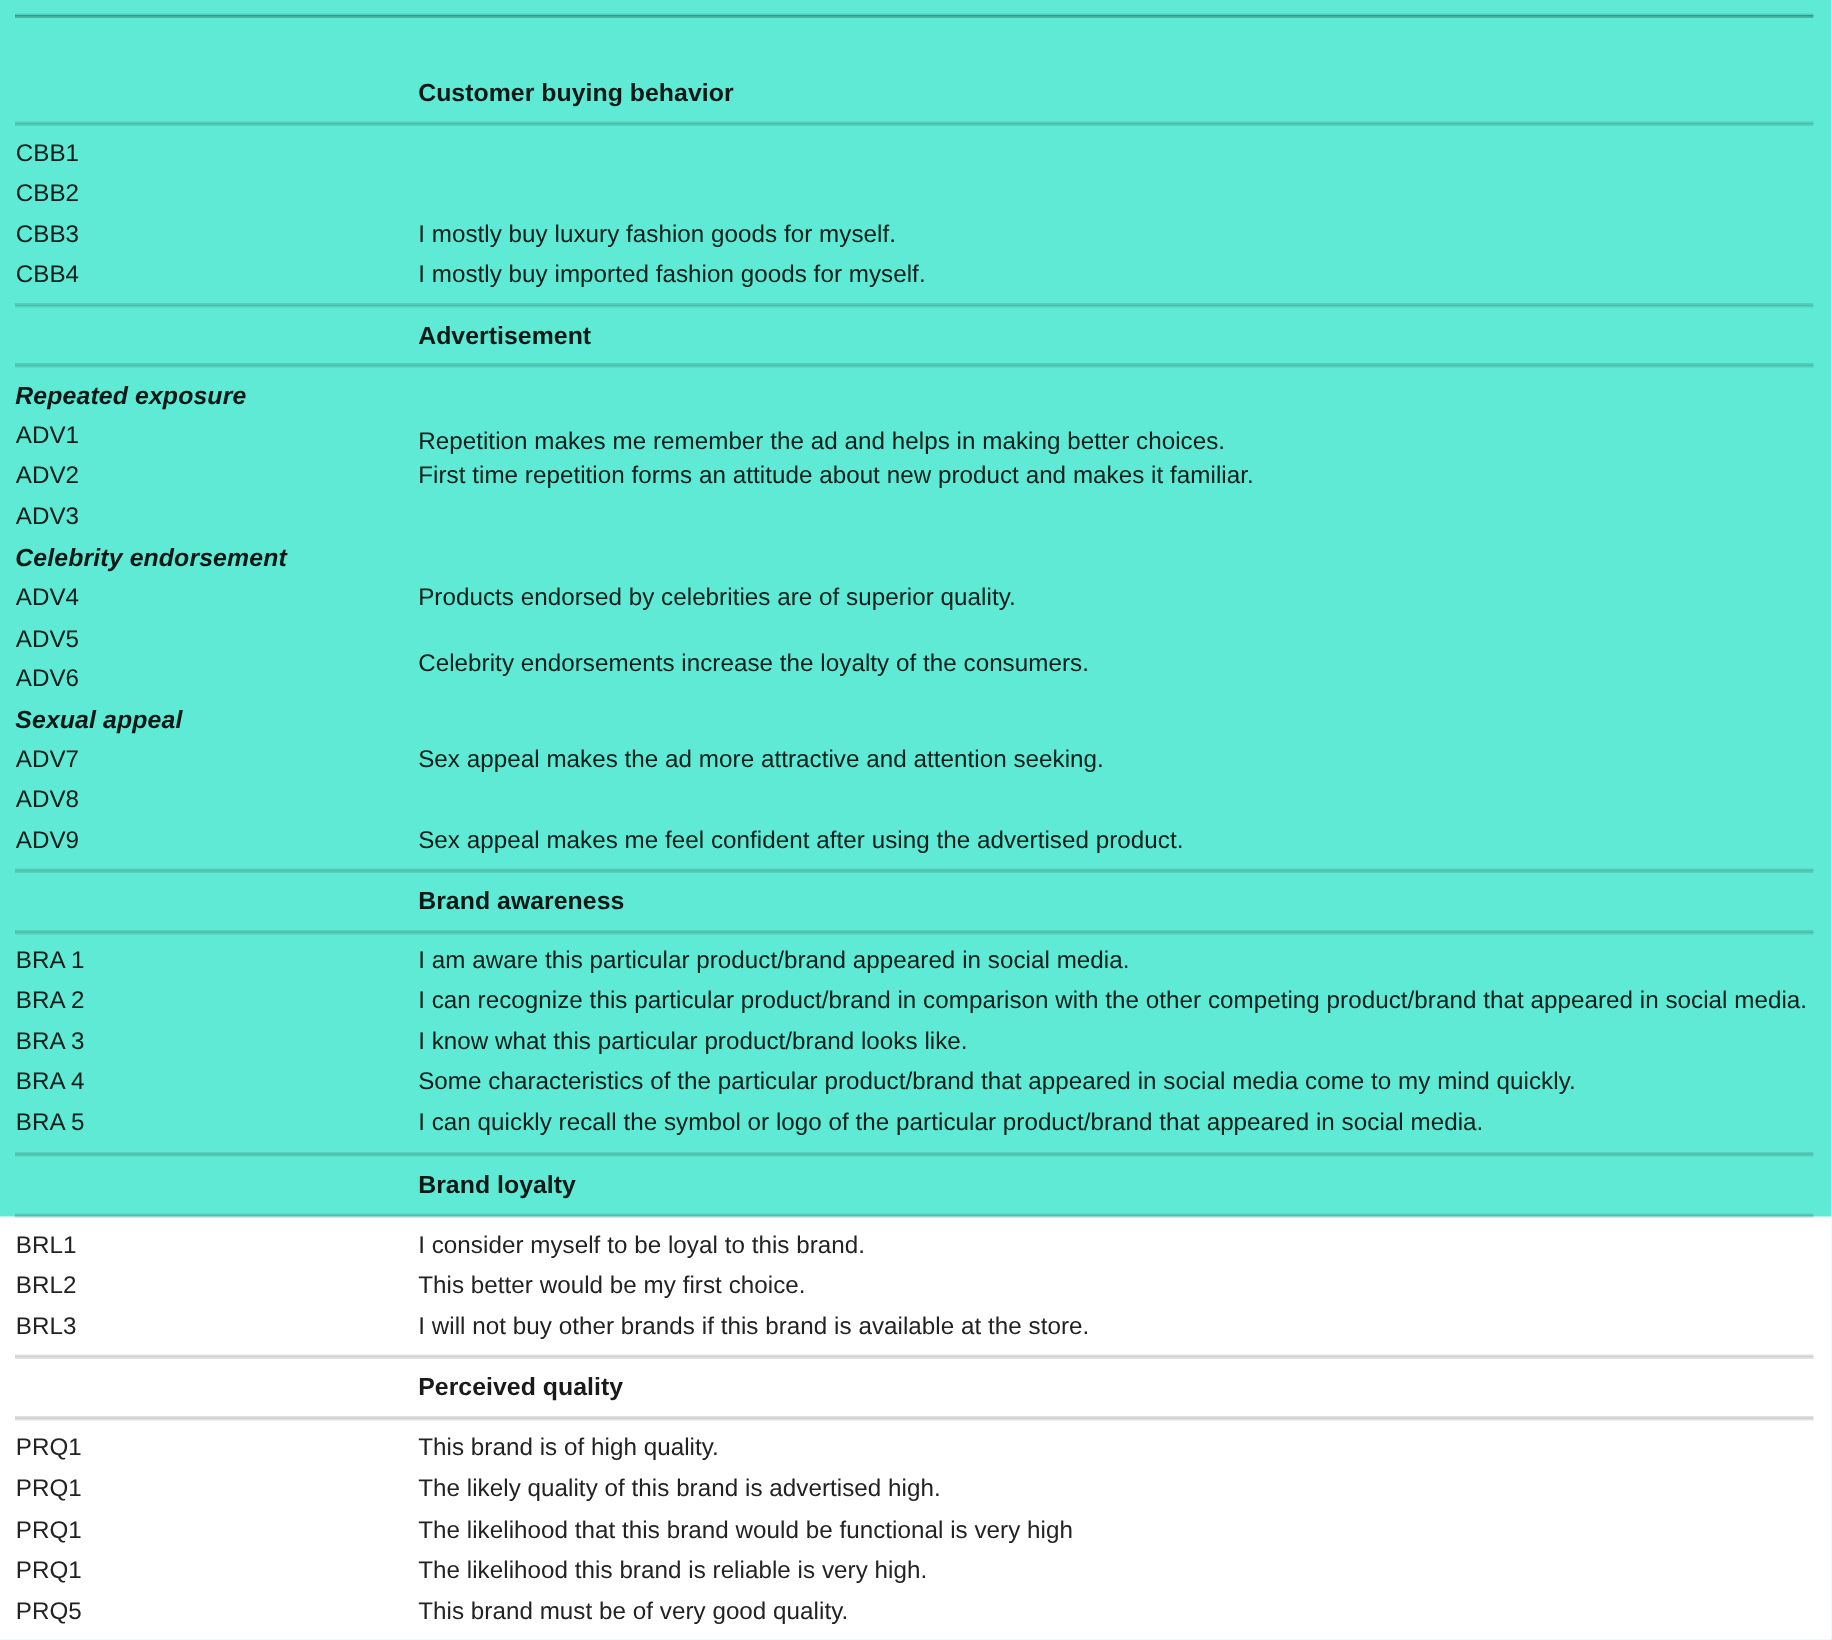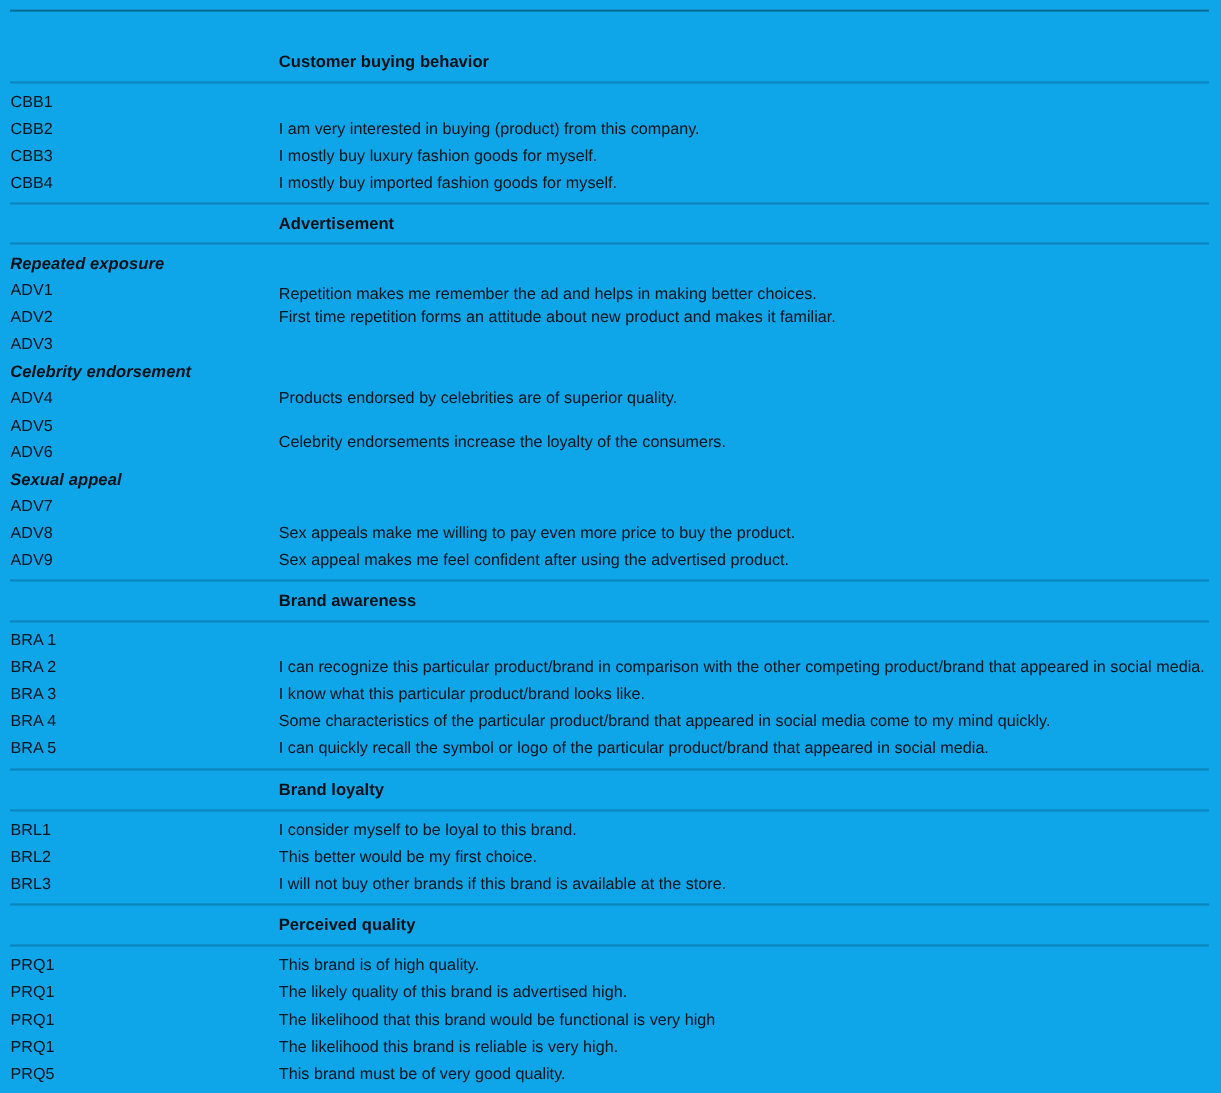--- a/index.html
+++ b/index.html
@@ -13,22 +13,22 @@
   }
   body {
     font-family: "Liberation Sans", sans-serif;
     color: #222222;
     -webkit-font-smoothing: antialiased;
     text-rendering: geometricPrecision;
   }
   #sheet {
     position: relative;
     width: 1221px;
-    height: 1093px;
-    background: #0ea5e9;
+    height: 811px;
+    background: #5eead4;
   }
   .rule {
     position: absolute;
     left: 10px;
     width: 1199px;
     height: 3px;
     margin-top: -1px;
     background-image: linear-gradient(to bottom,
       rgba(0,0,0,0.12) 0%, rgba(0,0,0,0.12) 33.33%,
       rgba(0,0,0,0.19) 33.34%, rgba(0,0,0,0.19) 66.66%,
@@ -75,21 +75,20 @@
 <body>
 
 <div id="sheet">
 
   <div class="rule strong" style="top:10px"></div>
 
   <div class="cell head" style="top:56.8px">Customer buying behavior</div>
   <div class="rule" style="top:82px"></div>
   <div class="cell code" style="top:95.7px">CBB1</div>
   <div class="cell code" style="top:122.9px">CBB2</div>
-  <div class="cell item" style="top:122.9px">I am very interested in buying (product) from this company.</div>
   <div class="cell code" style="top:150.1px">CBB3</div>
   <div class="cell item" style="top:150.1px">I mostly buy luxury fashion goods for myself.</div>
   <div class="cell code" style="top:177.3px">CBB4</div>
   <div class="cell item" style="top:177.3px">I mostly buy imported fashion goods for myself.</div>
 
   <div class="rule" style="top:203px"></div>
   <div class="cell head" style="top:219.1px">Advertisement</div>
   <div class="rule" style="top:243px"></div>
 
   <div class="cell sub" style="top:258.3px">Repeated exposure</div>
@@ -101,29 +100,30 @@
 
   <div class="cell sub" style="top:366.2px">Celebrity endorsement</div>
   <div class="cell code" style="top:392.2px">ADV4</div>
   <div class="cell item" style="top:392.2px">Products endorsed by celebrities are of superior quality.</div>
   <div class="cell code" style="top:420.2px">ADV5</div>
   <div class="cell item" style="top:436px">Celebrity endorsements increase the loyalty of the consumers.</div>
   <div class="cell code" style="top:446.2px">ADV6</div>
 
   <div class="cell sub" style="top:475.1px">Sexual appeal</div>
   <div class="cell code" style="top:500.1px">ADV7</div>
+  <div class="cell item" style="top:500.1px">Sex appeal makes the ad more attractive and attention seeking.</div>
   <div class="cell code" style="top:527.1px">ADV8</div>
-  <div class="cell item" style="top:527.1px">Sex appeals make me willing to pay even more price to buy the product.</div>
   <div class="cell code" style="top:554.1px">ADV9</div>
   <div class="cell item" style="top:554.1px">Sex appeal makes me feel confident after using the advertised product.</div>
 
   <div class="rule" style="top:580px"></div>
   <div class="cell head" style="top:595.9px">Brand awareness</div>
   <div class="rule" style="top:621px"></div>
   <div class="cell code" style="top:633.9px">BRA 1</div>
+  <div class="cell item" style="top:633.9px">I am aware this particular product/brand appeared in social media.</div>
   <div class="cell code" style="top:661px">BRA 2</div>
   <div class="cell item" style="top:661px">I can recognize this particular product/brand in comparison with the other competing product/brand that appeared in social media.</div>
   <div class="cell code" style="top:688.2px">BRA 3</div>
   <div class="cell item" style="top:688.2px">I know what this particular product/brand looks like.</div>
   <div class="cell code" style="top:715.3px">BRA 4</div>
   <div class="cell item" style="top:715.3px">Some characteristics of the particular product/brand that appeared in social media come to my mind quickly.</div>
   <div class="cell code" style="top:742.5px">BRA 5</div>
   <div class="cell item" style="top:742.5px">I can quickly recall the symbol or logo of the particular product/brand that appeared in social media.</div>
 
   <div class="rule" style="top:769px"></div>

